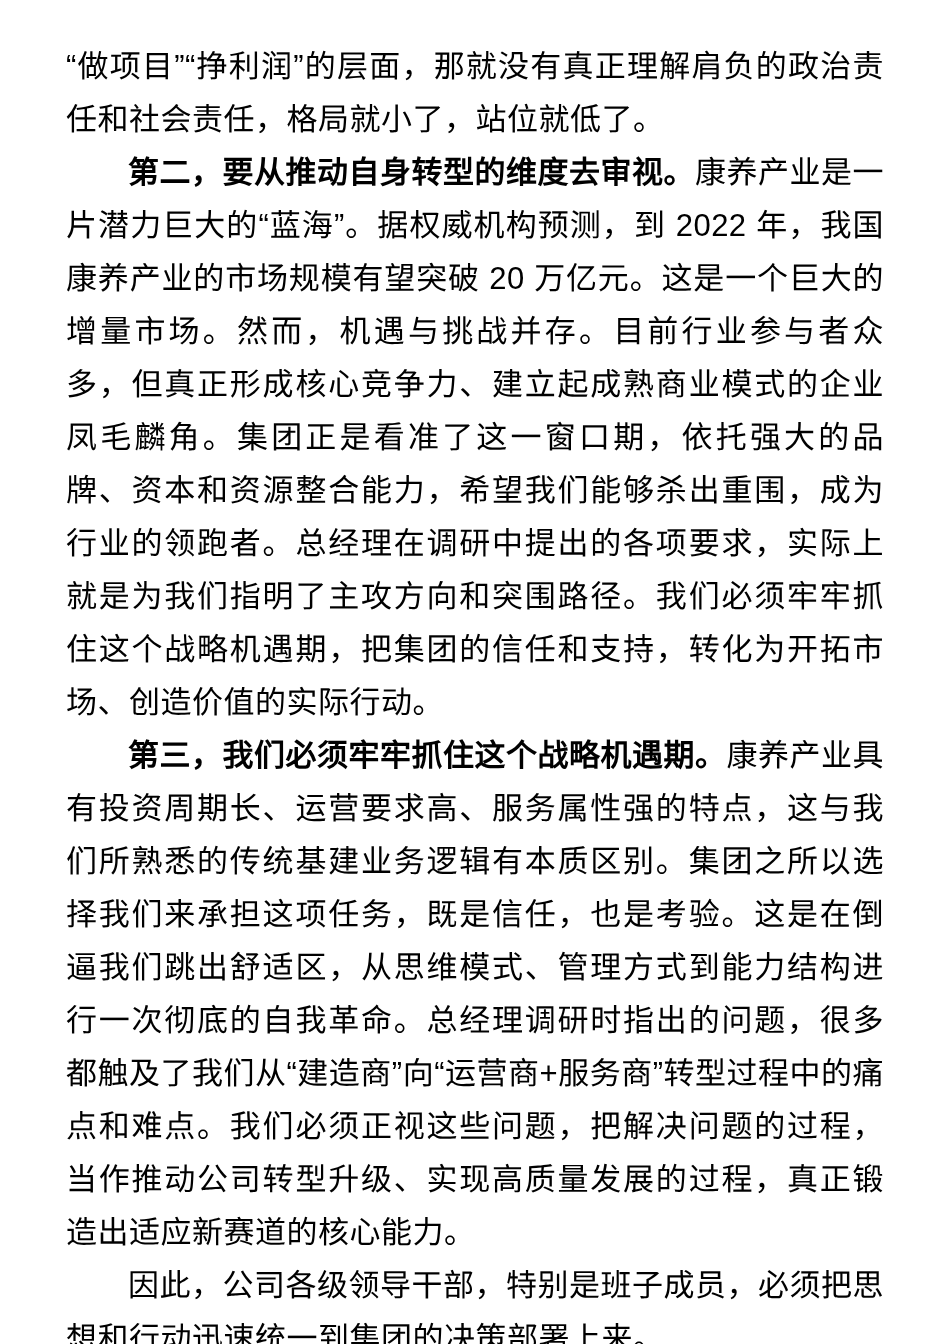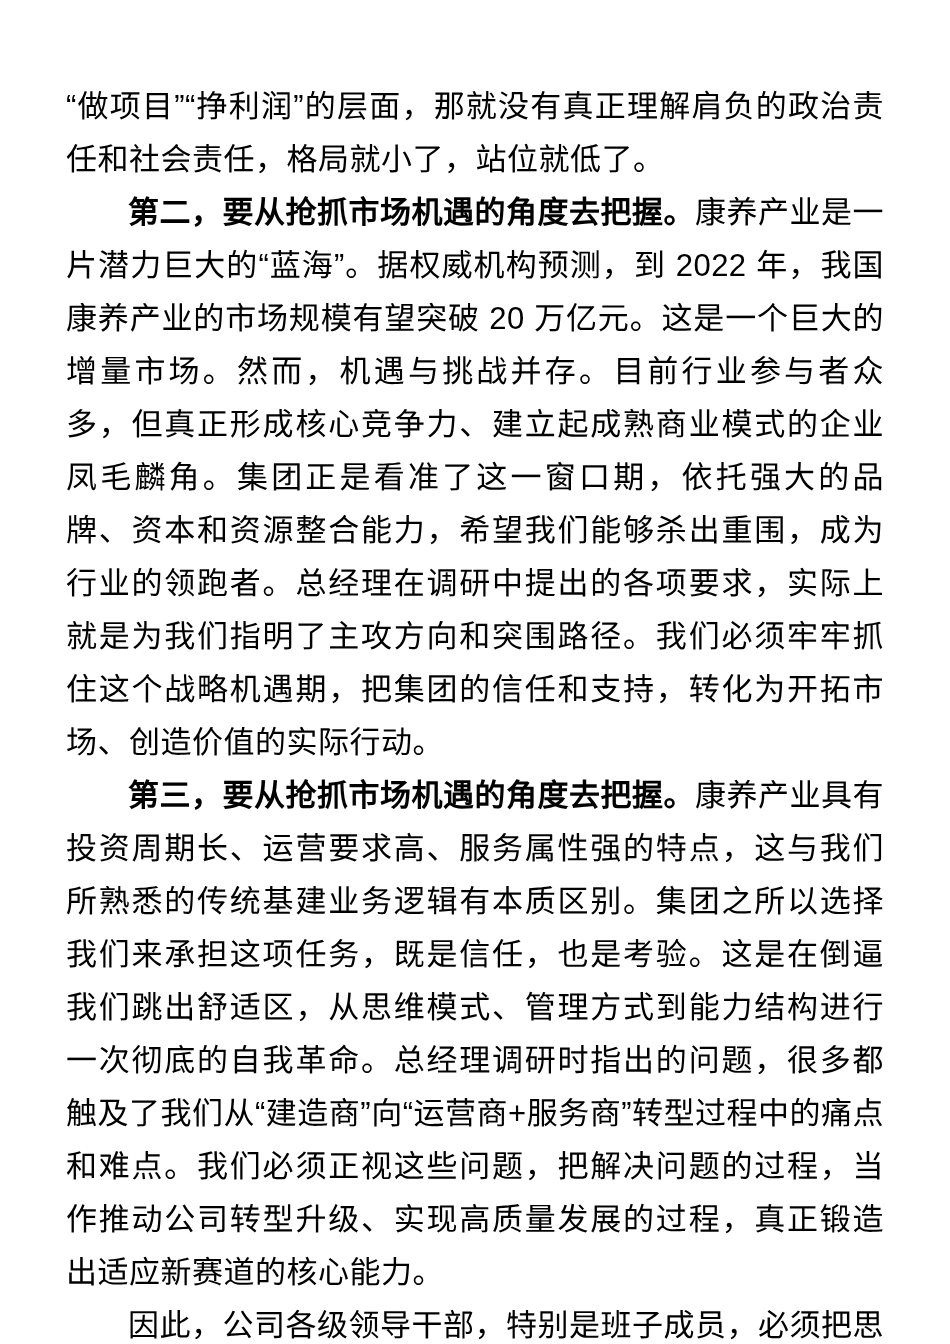--- a/index.html
+++ b/index.html
@@ -7,21 +7,21 @@
     padding: 0;
     background: #ffffff;
   }
   .page {
     position: relative;
     width: 950px;
     height: 1344px;
     margin: 0 auto;
     background: #ffffff;
     box-sizing: border-box;
-    padding: 80px 66px 0 66px;
+    padding: 40px 66px 0 66px;
     overflow: hidden;
     font-family: "Liberation Sans", "DejaVu Sans", sans-serif;
     color: #000000;
   }
   .para {
     margin: 0;
     font-size: 31px;
     line-height: 53px;
     text-align: justify;
     text-justify: inter-ideograph;
@@ -36,19 +36,19 @@
     font-weight: 700;
   }
 </style>
 </head>
 <body>
 
 <div class="page">
 
   <p class="para"><span>“做项目”“挣利润”的层面，那就没有真正理解肩负的政治责任和社会责任，格局就小了，站位就低了。</span></p>
 
-  <p class="para indent"><span class="lead">第二，要从抢抓市场机遇的角度去把握。</span><span>康养产业是一片潜力巨大的“蓝海”。据权威机构预测，到 2022 年，我国康养产业的市场规模有望突破 20 万亿元。这是一个巨大的增量市场。然而，机遇与挑战并存。目前行业参与者众多，但真正形成核心竞争力、建立起成熟商业模式的企业凤毛麟角。集团正是看准了这一窗口期，依托强大的品牌、资本和资源整合能力，希望我们能够杀出重围，成为行业的领跑者。总经理在调研中提出的各项要求，实际上就是为我们指明了主攻方向和突围路径。我们必须牢牢抓住这个战略机遇期，把集团的信任和支持，转化为开拓市场、创造价值的实际行动。</span></p>
+  <p class="para indent"><span class="lead">第二，要从推动自身转型的维度去审视。</span><span>康养产业是一片潜力巨大的“蓝海”。据权威机构预测，到 2022 年，我国康养产业的市场规模有望突破 20 万亿元。这是一个巨大的增量市场。然而，机遇与挑战并存。目前行业参与者众多，但真正形成核心竞争力、建立起成熟商业模式的企业凤毛麟角。集团正是看准了这一窗口期，依托强大的品牌、资本和资源整合能力，希望我们能够杀出重围，成为行业的领跑者。总经理在调研中提出的各项要求，实际上就是为我们指明了主攻方向和突围路径。我们必须牢牢抓住这个战略机遇期，把集团的信任和支持，转化为开拓市场、创造价值的实际行动。</span></p>
 
-  <p class="para indent"><span class="lead">第三，要从抢抓市场机遇的角度去把握。</span><span>康养产业具有投资周期长、运营要求高、服务属性强的特点，这与我们所熟悉的传统基建业务逻辑有本质区别。集团之所以选择我们来承担这项任务，既是信任，也是考验。这是在倒逼我们跳出舒适区，从思维模式、管理方式到能力结构进行一次彻底的自我革命。总经理调研时指出的问题，很多都触及了我们从“建造商”向“运营商+服务商”转型过程中的痛点和难点。我们必须正视这些问题，把解决问题的过程，当作推动公司转型升级、实现高质量发展的过程，真正锻造出适应新赛道的核心能力。</span></p>
+  <p class="para indent"><span class="lead">第三，我们必须牢牢抓住这个战略机遇期。</span><span>康养产业具有投资周期长、运营要求高、服务属性强的特点，这与我们所熟悉的传统基建业务逻辑有本质区别。集团之所以选择我们来承担这项任务，既是信任，也是考验。这是在倒逼我们跳出舒适区，从思维模式、管理方式到能力结构进行一次彻底的自我革命。总经理调研时指出的问题，很多都触及了我们从“建造商”向“运营商+服务商”转型过程中的痛点和难点。我们必须正视这些问题，把解决问题的过程，当作推动公司转型升级、实现高质量发展的过程，真正锻造出适应新赛道的核心能力。</span></p>
 
   <p class="para indent"><span>因此，公司各级领导干部，特别是班子成员，必须把思想和行动迅速统一到集团的决策部署上来。</span></p>
 
 </div>
 
 </body></html>

